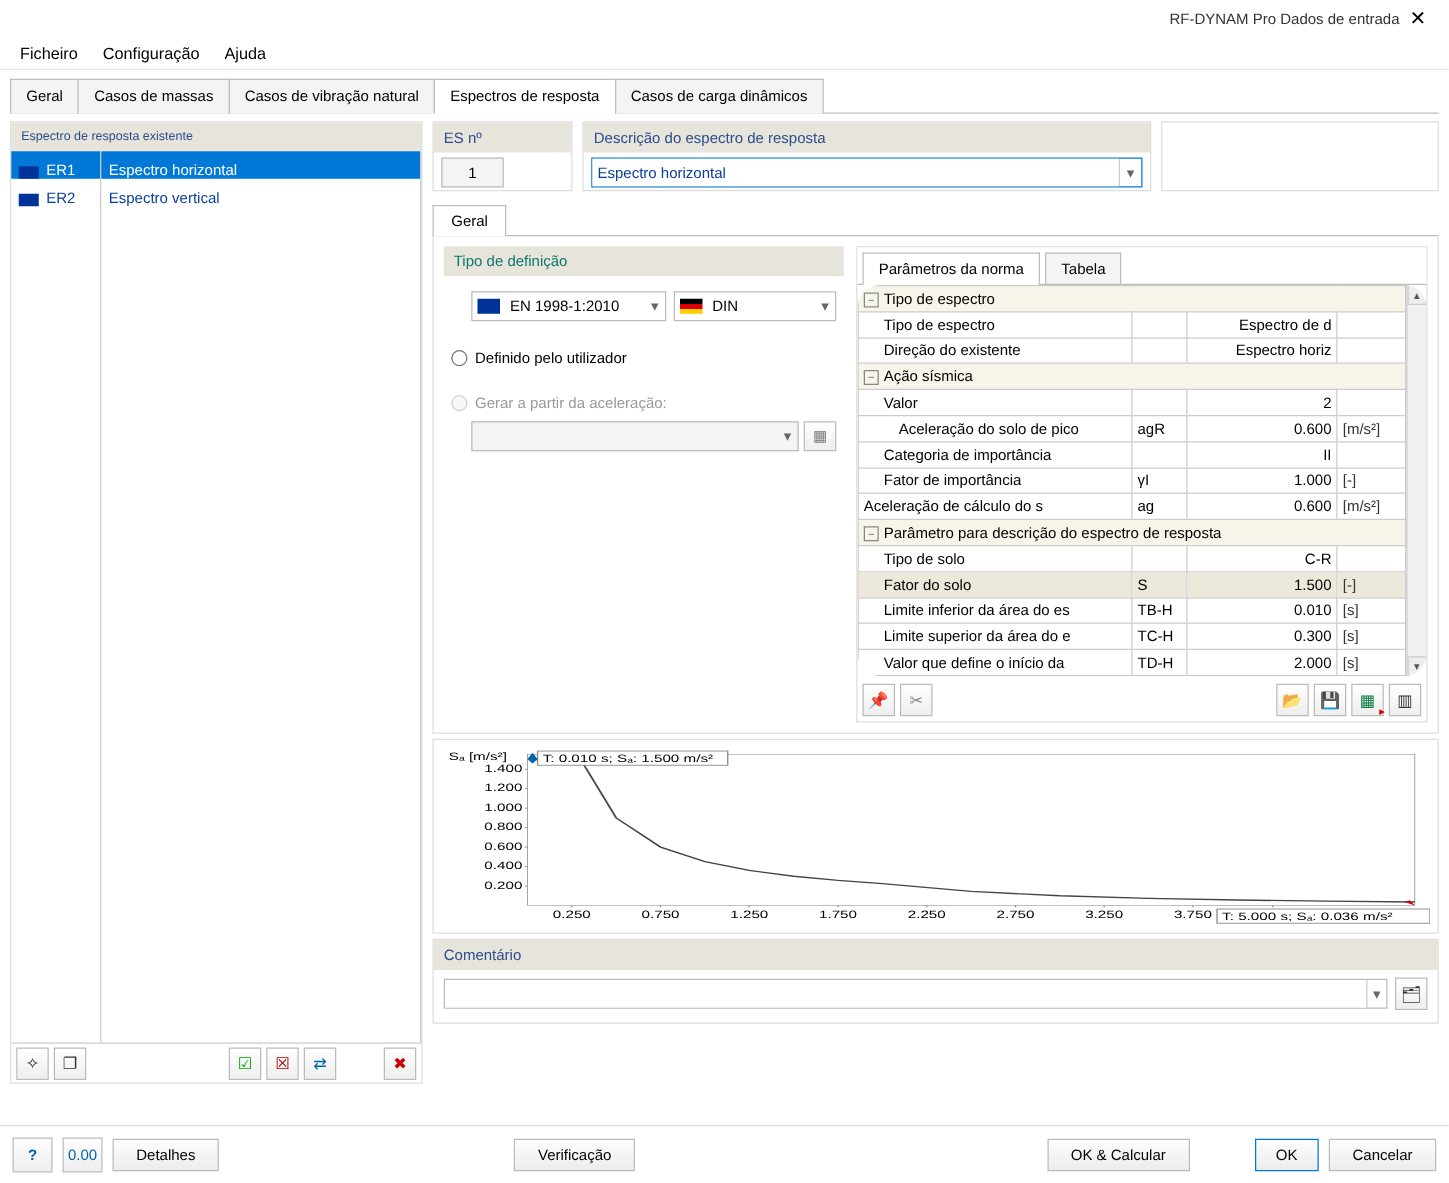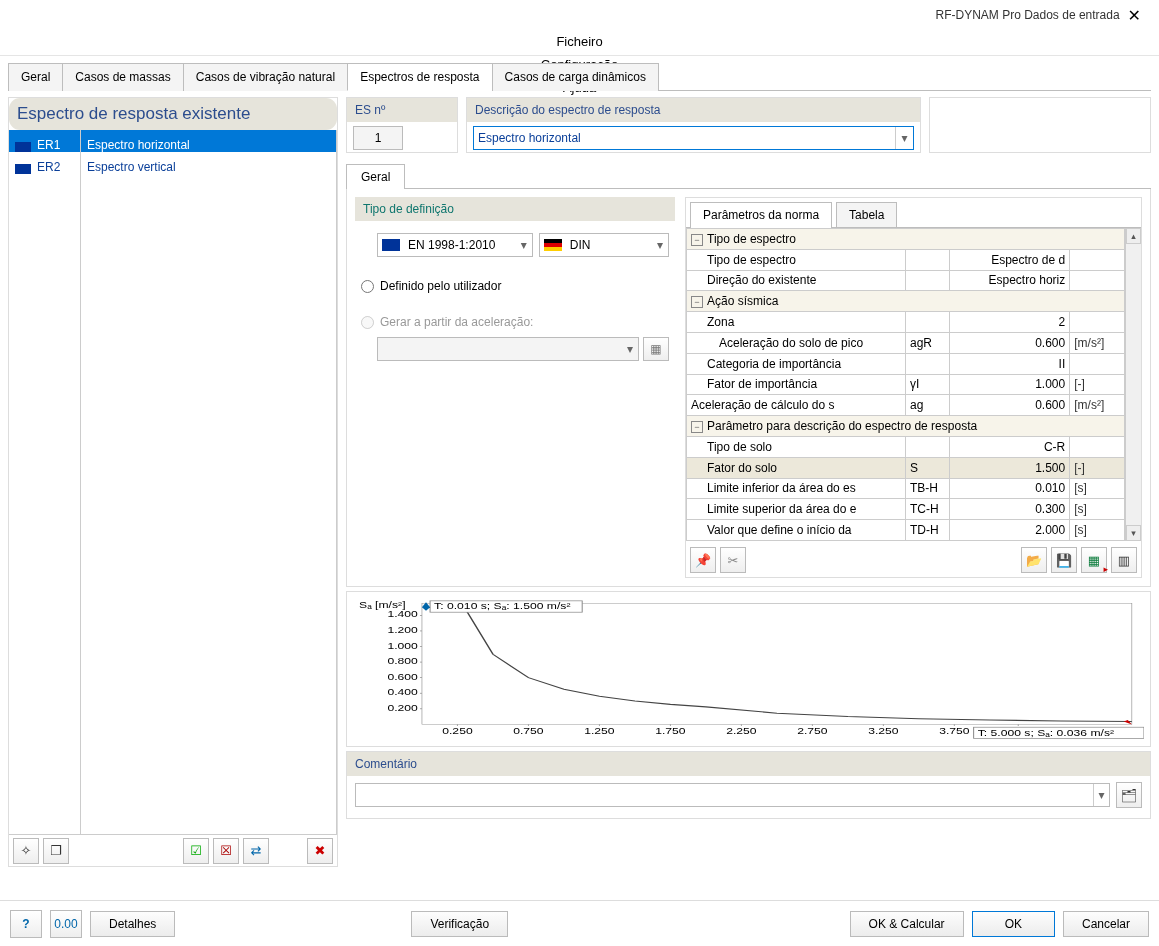--- a/index.html
+++ b/index.html
@@ -2,31 +2,31 @@
 <html><head>
 <meta charset="utf-8">
 <style>
 * { box-sizing: border-box; font-family: "Segoe UI", Tahoma, sans-serif; font-size: 12px; }
 body { margin: 0; background: #fff; color: #000; user-select: none; overflow: hidden; height: 946px; width: 1159px; position: relative; }
 
 .titlebar { height: 30px; display: flex; align-items: center; padding: 0 10px; justify-content: flex-end; }
 .titlebar .title { font-size: 12px; color: #333; }
 .titlebar .close { font-size: 16px; padding: 4px 8px; cursor: default; }
 
-.menubar { height: 26px; display: flex; align-items: center; padding: 0 6px; border-bottom: 1px solid #e5e5e5; flex-direction: column; }
+.menubar { height: 26px; display: flex; align-items: center; padding: 0 6px; border-bottom: 1px solid #e5e5e5; }
 .menubar span { padding: 4px 10px; font-size: 13px; }
 
 .main-tabs { display: flex; border-bottom: 1px solid #bdbdbd; margin: 6px 8px 0 8px; }
 .main-tabs .tab { padding: 6px 12px; border: 1px solid #bdbdbd; border-bottom: none; margin-right: -1px; background: #f4f4f4; position: relative; top: 1px; }
 .main-tabs .tab.active { background: #fff; border-bottom: 1px solid #fff; }
 
 .content { display: flex; margin: 6px 8px; gap: 8px; }
 
 .left-col { width: 330px; display: flex; flex-direction: column; border: 1px solid #ddd; background: #fff; height: 770px; }
-.left-header { background: #e6e4db; padding: 6px 8px; color: #2c4d8e; font-size: 17px; border-radius: 11px; }
+.left-header { background: #e6e4db; padding: 6px 8px; color: #2c4d8e; font-size: 10px; }
 .left-list { flex: 1; border-right: 1px solid #ccc; display: flex; }
 .list-num-col { width: 72px; border-right: 1px solid #ccc; }
 .list-num-col .row, .list-desc-col .row { height: 22px; display: flex; align-items: flex-end; padding: 0 6px; }
 .list-desc-col { flex: 1; }
 .row.selected { background: #0078d7; color: #fff; }
 .row .flag { width: 16px; height: 10px; background: #003399; margin-right: 6px; display: inline-block; }
 .row.link { color: #0a3f99; }
 
 .left-toolbar { height: 32px; border-top: 1px solid #ccc; display: flex; align-items: center; padding: 0 4px; gap: 4px; }
 .icon-btn { width: 26px; height: 26px; border: 1px solid #bbb; background: linear-gradient(#fff,#eee); display: inline-flex; align-items: center; justify-content: center; font-size: 13px; color:#333; }
@@ -60,21 +60,21 @@
 .dd-box .flag-ico { width:18px; height:12px; margin:0 4px; background:#003399; }
 .dd-box .flag-ico.de { background: linear-gradient(#000 33%, #dd0000 33% 66%, #ffce00 66%); }
 .dd-box span.txt { flex:1; padding:0 4px; }
 .dd-box .arr { width:16px; text-align:center; color:#666; }
 .mini-ico-btn { width:26px; height:24px; border:1px solid #bbb; background:linear-gradient(#fff,#eee); margin-left:4px; display:inline-flex; align-items:center; justify-content:center; color:#777;}
 
 .param-panel { flex:1; display:flex; flex-direction:column; border:1px solid #ddd; }
 .param-tabs { display:flex; border-bottom:1px solid #bdbdbd; background:#fff; }
 .param-tabs .ptab { padding:5px 12px; border:1px solid #bdbdbd; border-bottom:none; margin:4px 0 -1px 4px; background:#fff; }
 .param-tabs .ptab:not(.active){ background:#f4f4f4; border-bottom:1px solid #bdbdbd;}
-.param-grid { flex:1; overflow:hidden; display:flex; }
+.param-grid { flex:1; overflow:hidden; display:flex;border-radius:18px; }
 .pg-table { flex:1; border-collapse:collapse; width:100%; table-layout:fixed; }
 .pg-table td { border:1px solid #ccc; padding:2px 4px; height:18px; white-space:nowrap; overflow:hidden; }
 .pg-table .group td { background:#f7f4ea; font-weight:normal; }
 .pg-table .sqr { width:12px; display:inline-block; text-align:center; border:1px solid #888; line-height:10px; font-size:9px; margin-right:4px; color:#666;}
 .pg-table td.val { text-align:right; }
 .pg-table td.unit { color:#333; }
 .pg-table td.symico { width:40px; }
 .pg-table tr.hl td { background: #ece8da; }
 .scrollbar-v { width:16px; background:#f0f0f0; border-left:1px solid #ccc; display:flex; flex-direction:column; }
 .scrollbar-v .arr{ height:16px; background:#eee; border:1px solid #ccc; display:flex; align-items:center; justify-content:center; font-size:9px; color:#555;}
@@ -88,21 +88,21 @@
 
 .comment-box { border:1px solid #ddd; }
 .comment-body { padding:6px 8px 10px; display:flex; align-items:center; gap:6px; }
 .combo { display:flex; border:1px solid #bbb; height:24px; flex:1; background:#fff;}
 .combo input{ border:none; flex:1; padding:0 4px; outline:none;}
 .combo .arr{ width:16px; display:flex; align-items:center; justify-content:center; border-left:1px solid #ccc; color:#666;}
 
 .footer { position:absolute; bottom:0; left:0; right:0; height:46px; border-top:1px solid #ddd; display:flex; align-items:center; padding:0 10px; gap:8px; background:#fff;}
 .footer .spacer{ flex:1; }
 .btn { height:26px; border:1px solid #bbb; background:linear-gradient(#fdfdfd,#ececec); padding:0 18px; display:inline-flex; align-items:center; }
-.btn.primary { border:1px solid #0078d7; background:linear-gradient(#fdfdfd,#ececec); padding:0 32px; }
+.btn.primary { border:1px solid #0078d7; background:linear-gradient(#fdfdfd,#ececec); padding:0 16px;margin-left:44px; }
 .footer .sqico { width:32px; height:28px; border:1px solid #bbb; background:linear-gradient(#fff,#eee); display:inline-flex; align-items:center; justify-content:center; }
 
 </style>
 </head>
 <body>
 
 <div class="titlebar">
   <span class="title">RF-DYNAM Pro Dados de entrada</span>
   <span class="close">✕</span>
 </div>
@@ -241,21 +241,21 @@
                   <tr>
                     <td style="padding-left:20px">Direção do existente</td>
                     <td class="symico"></td>
                     <td class="val">Espectro horiz</td>
                     <td class="unit"></td>
                   </tr>
                   <tr class="group">
                     <td colspan="4"><span class="sqr">−</span>Ação sísmica</td>
                   </tr>
                   <tr>
-                    <td style="padding-left:20px">Zona</td>
+                    <td style="padding-left:20px">Valor</td>
                     <td class="symico"></td>
                     <td class="val">2</td>
                     <td class="unit"></td>
                   </tr>
                   <tr>
                     <td style="padding-left:32px">Aceleração do solo de pico</td>
                     <td class="symico">agR</td>
                     <td class="val">0.600</td>
                     <td class="unit">[m/s²]</td>
                   </tr>

